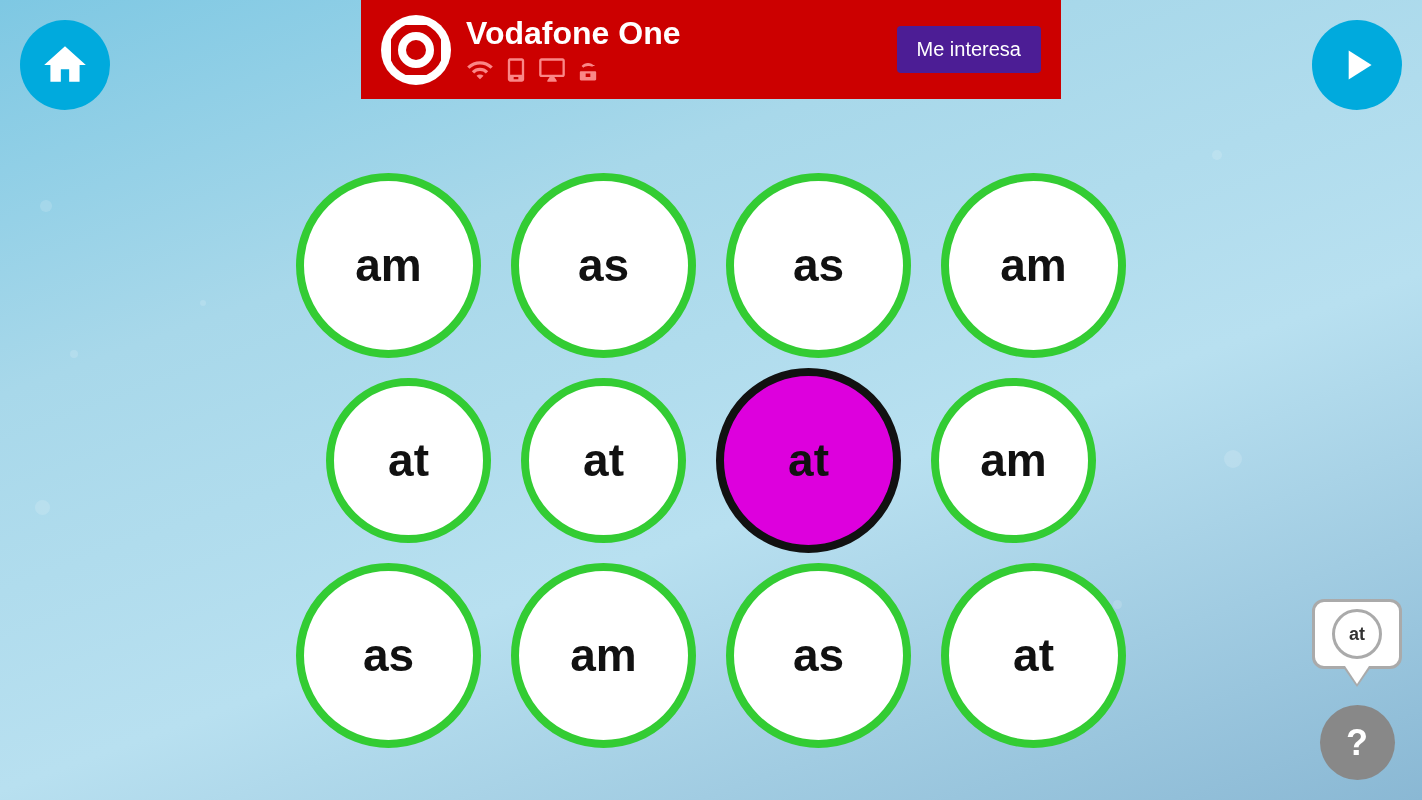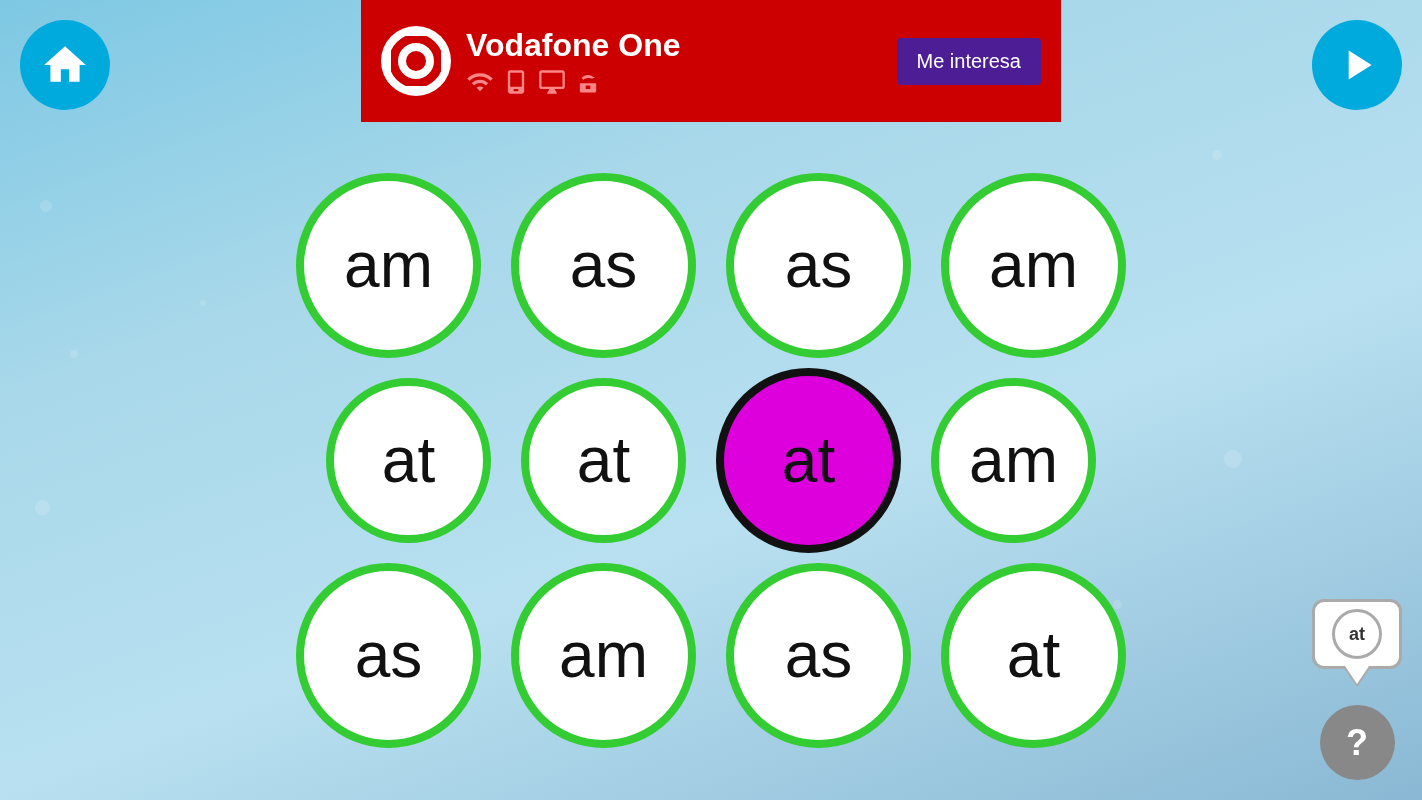--- a/index.html
+++ b/index.html
@@ -20,21 +20,21 @@
       background: rgba(255,255,255,0.15);
     }
 
     
     .ad-banner {
       position: absolute;
       top: 0;
       left: 50%;
       transform: translateX(-50%);
       width: 700px;
-      height: 122px;
+      height: 99px;
       background: #cc0000;
       display: flex;
       align-items: center;
       padding: 10px 20px;
       z-index: 10;
       gap: 15px;
     }
 
     .ad-logo {
       width: 70px;
@@ -139,22 +139,22 @@
     .word-circle {
       width: 185px;
       height: 185px;
       border-radius: 50%;
       background: white;
       border: 8px solid #33cc33;
       display: flex;
       align-items: center;
       justify-content: center;
       cursor: pointer;
-      font-size: 64px;
-      font-weight: normal;
+      font-size: 46px;
+      font-weight: bold;
       color: #111;
       flex-shrink: 0;
     }
 
     .word-circle.magenta {
       background: #dd00dd;
       border: 8px solid #111;
       color: #111;
     }
 

